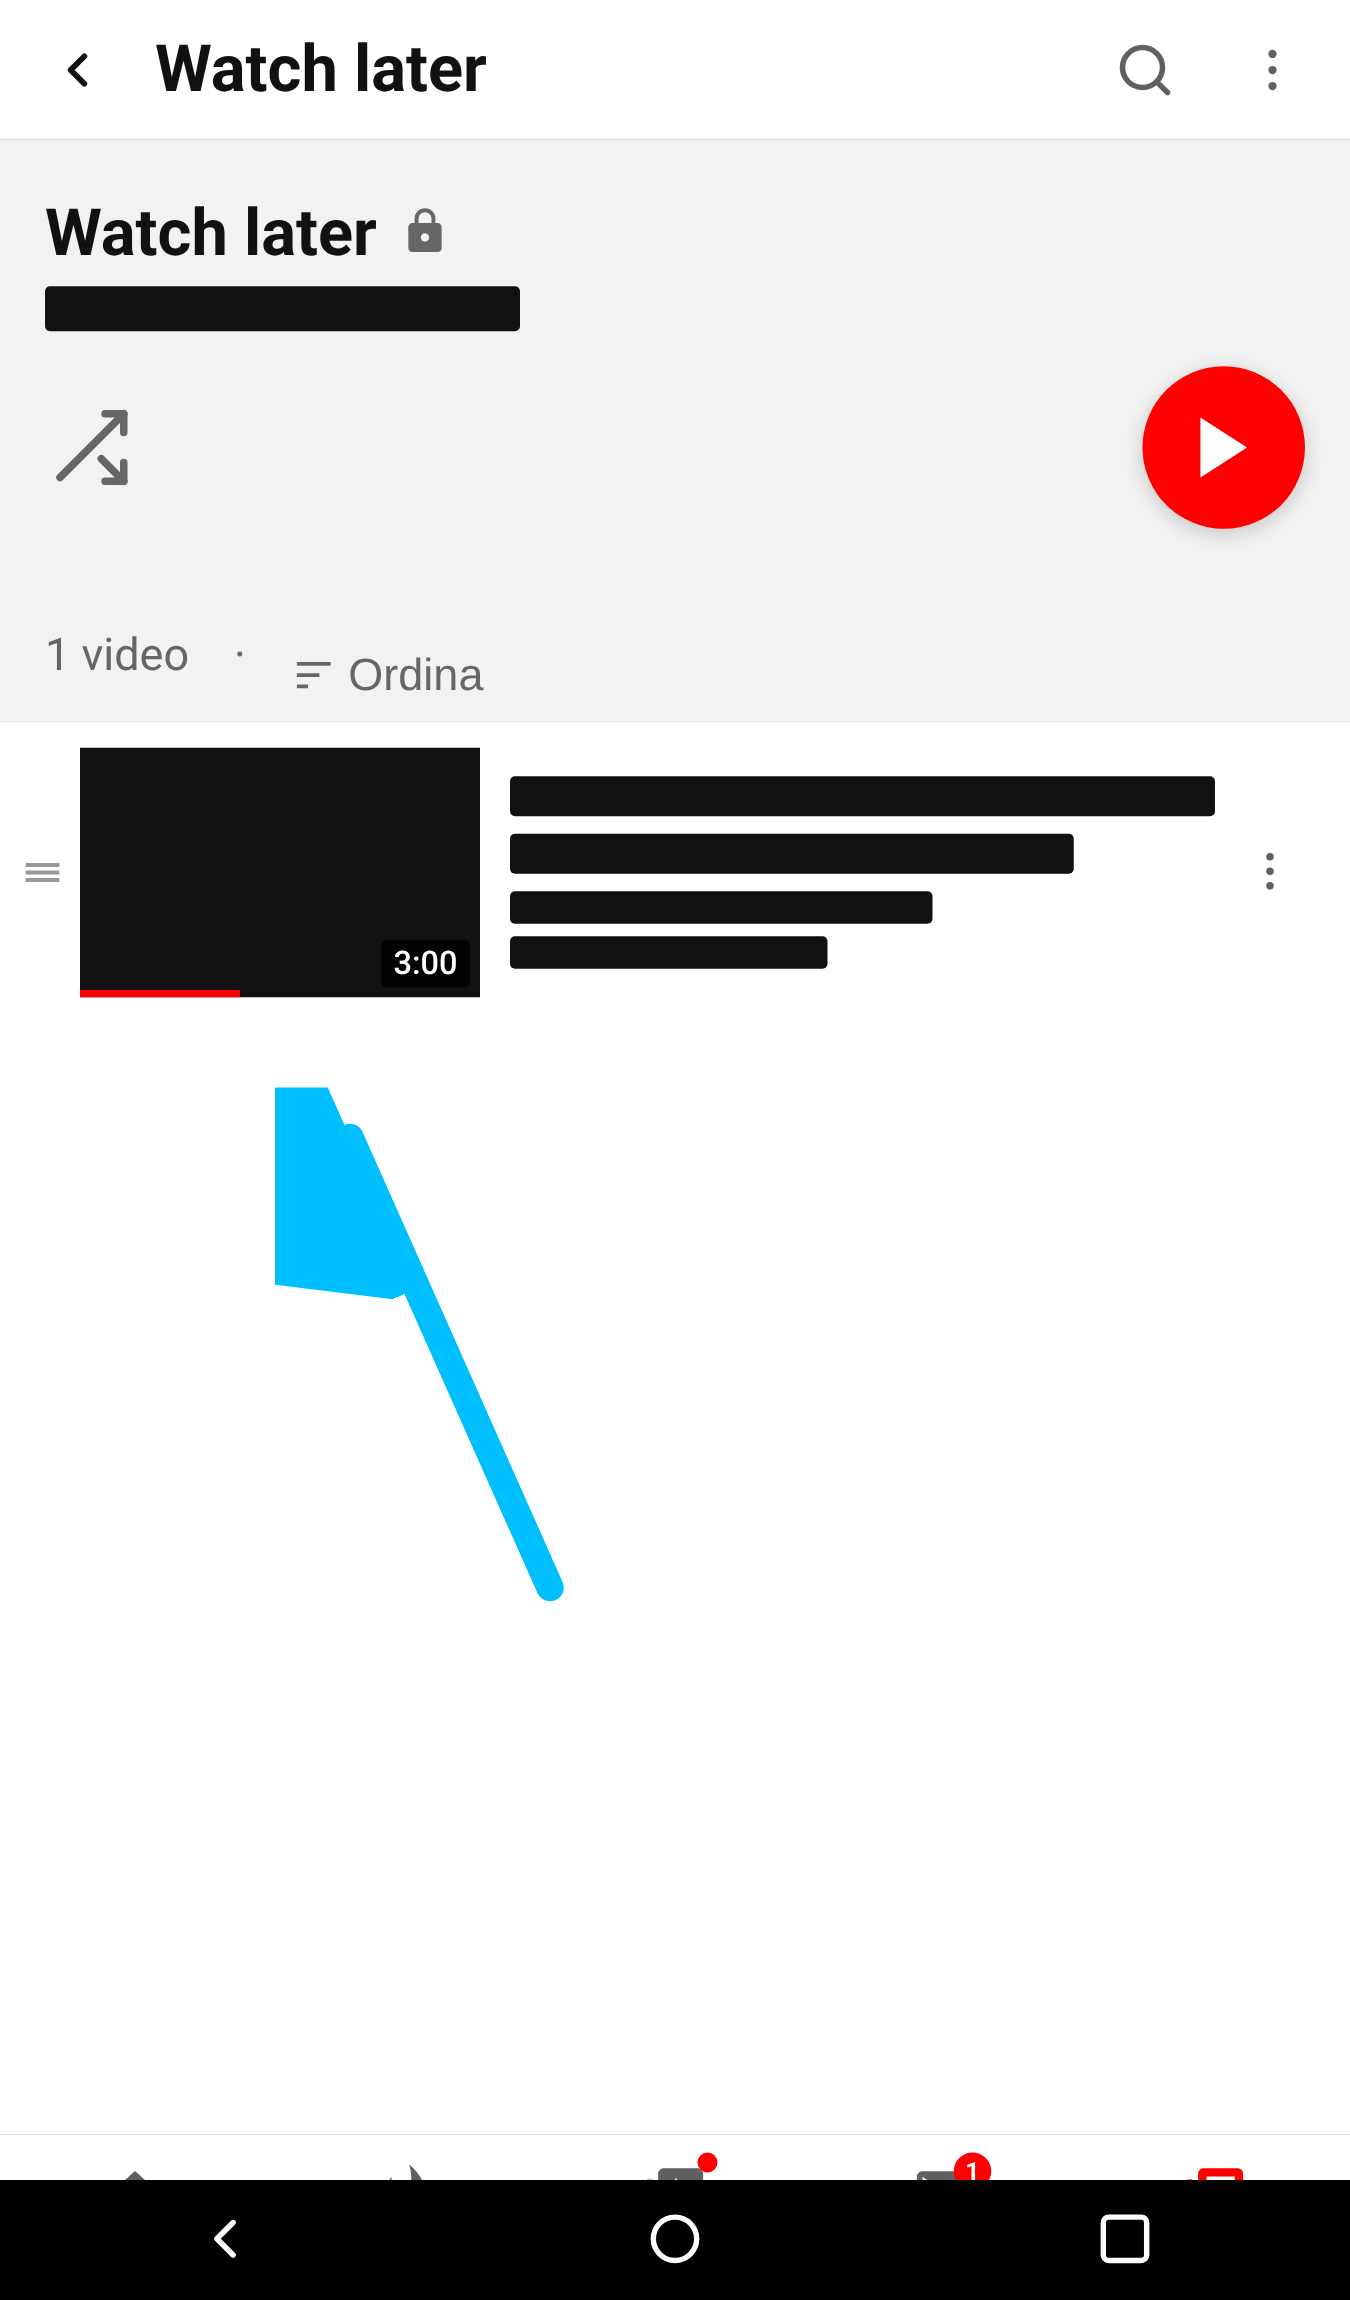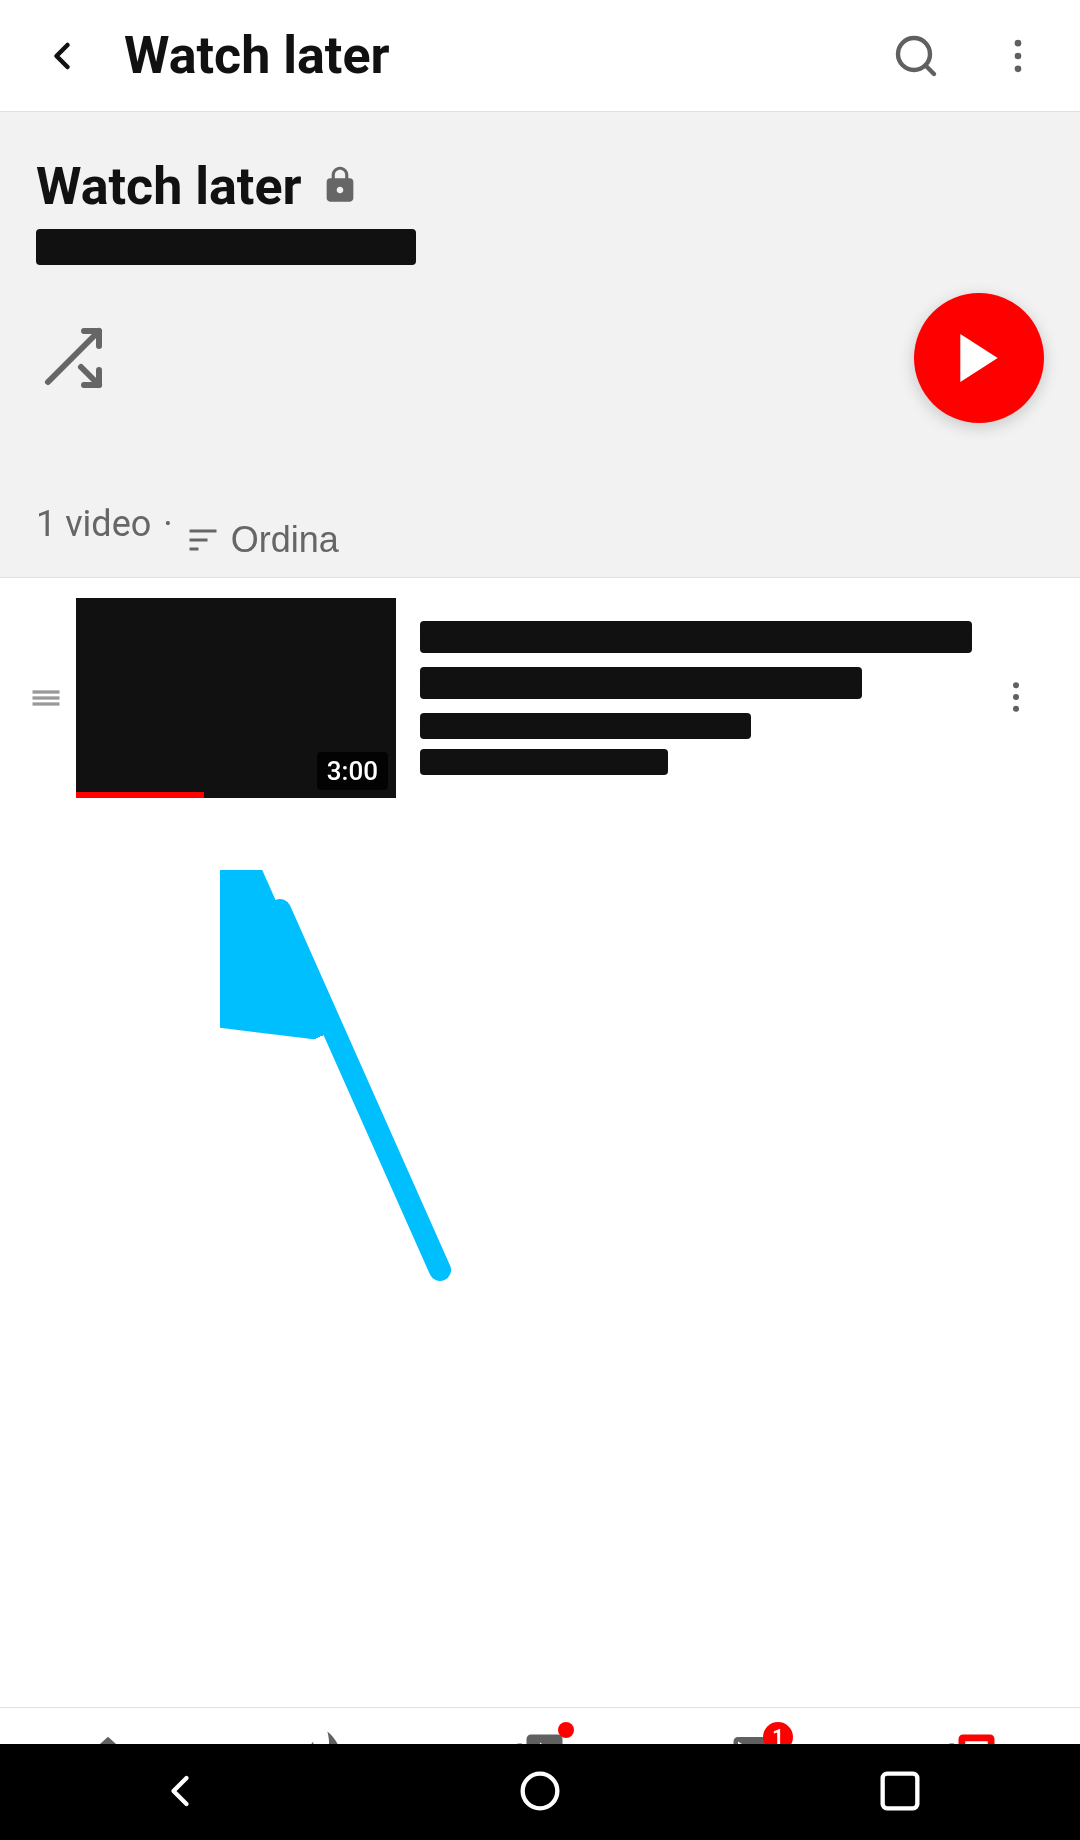--- a/index.html
+++ b/index.html
@@ -96,21 +96,21 @@
       justify-content: center;
       cursor: pointer;
       border: none;
       box-shadow: 0 4px 16px rgba(0,0,0,0.18);
     }
 
     
     .video-count-row {
       display: flex;
       align-items: center;
-      gap: 12px;
+      gap: 36px;
       padding: 28px 36px 16px 36px;
       background: #f2f2f2;
       border-bottom: 1px solid #e0e0e0;
     }
     .video-count-text {
       font-size: 36px;
       color: #666;
       font-weight: 400;
     }
     .dot-separator {
@@ -132,21 +132,21 @@
     }
 
     
     .video-list {
       background: #fff;
       padding: 0;
     }
     .video-item {
       display: flex;
       align-items: center;
-      padding: 20px 36px 20px 16px;
+      padding: 20px 36px 20px 4px;
       position: relative;
     }
     .drag-handle {
       width: 60px;
       display: flex;
       align-items: center;
       justify-content: center;
       flex-shrink: 0;
     }
     .video-thumbnail-wrap {

